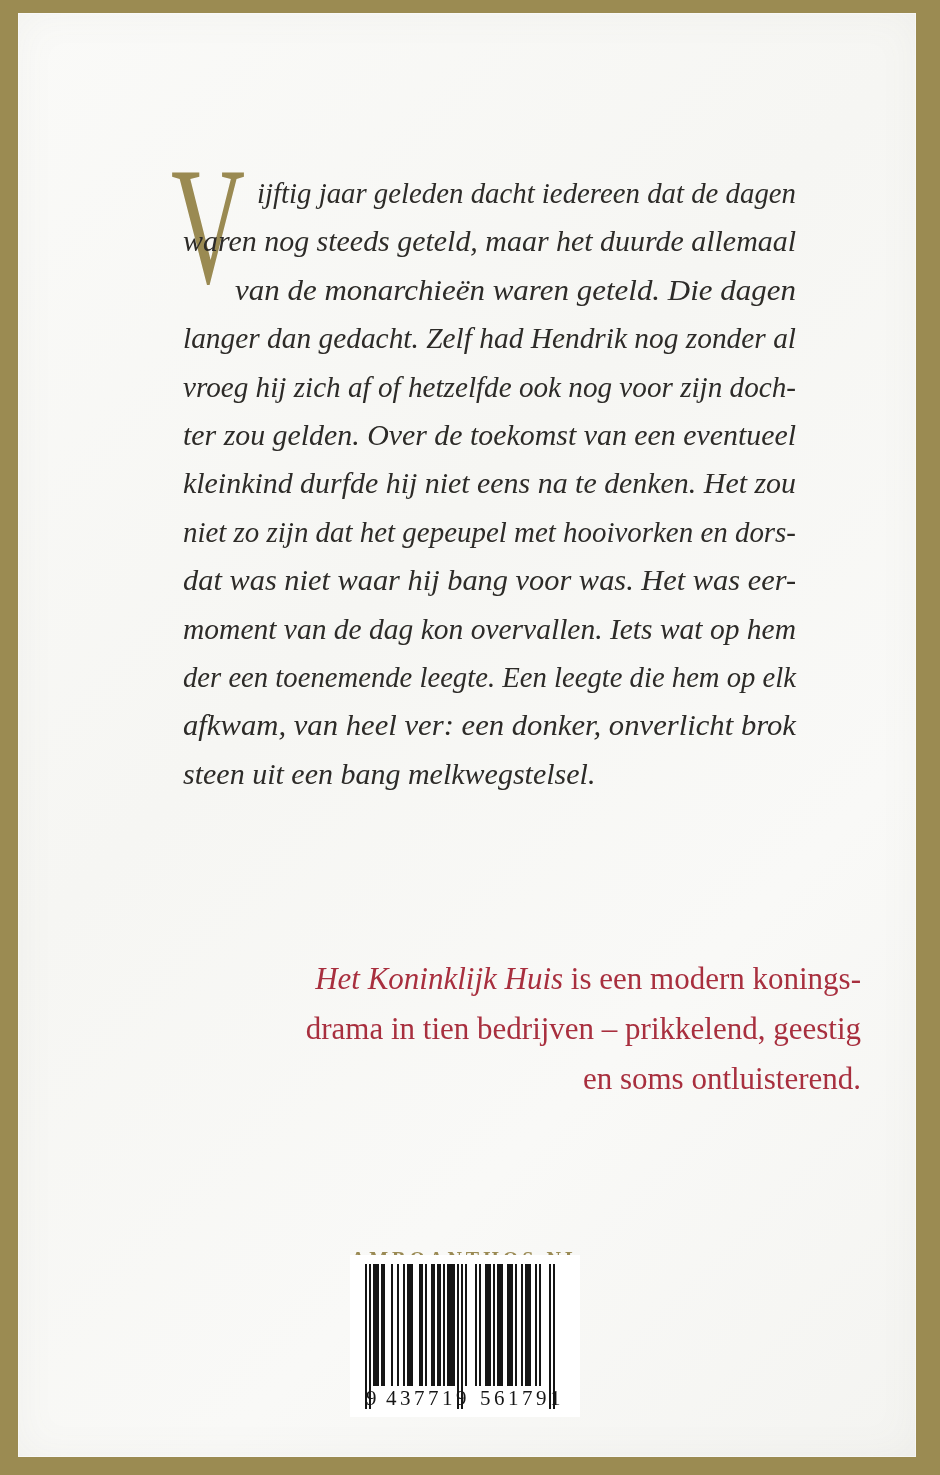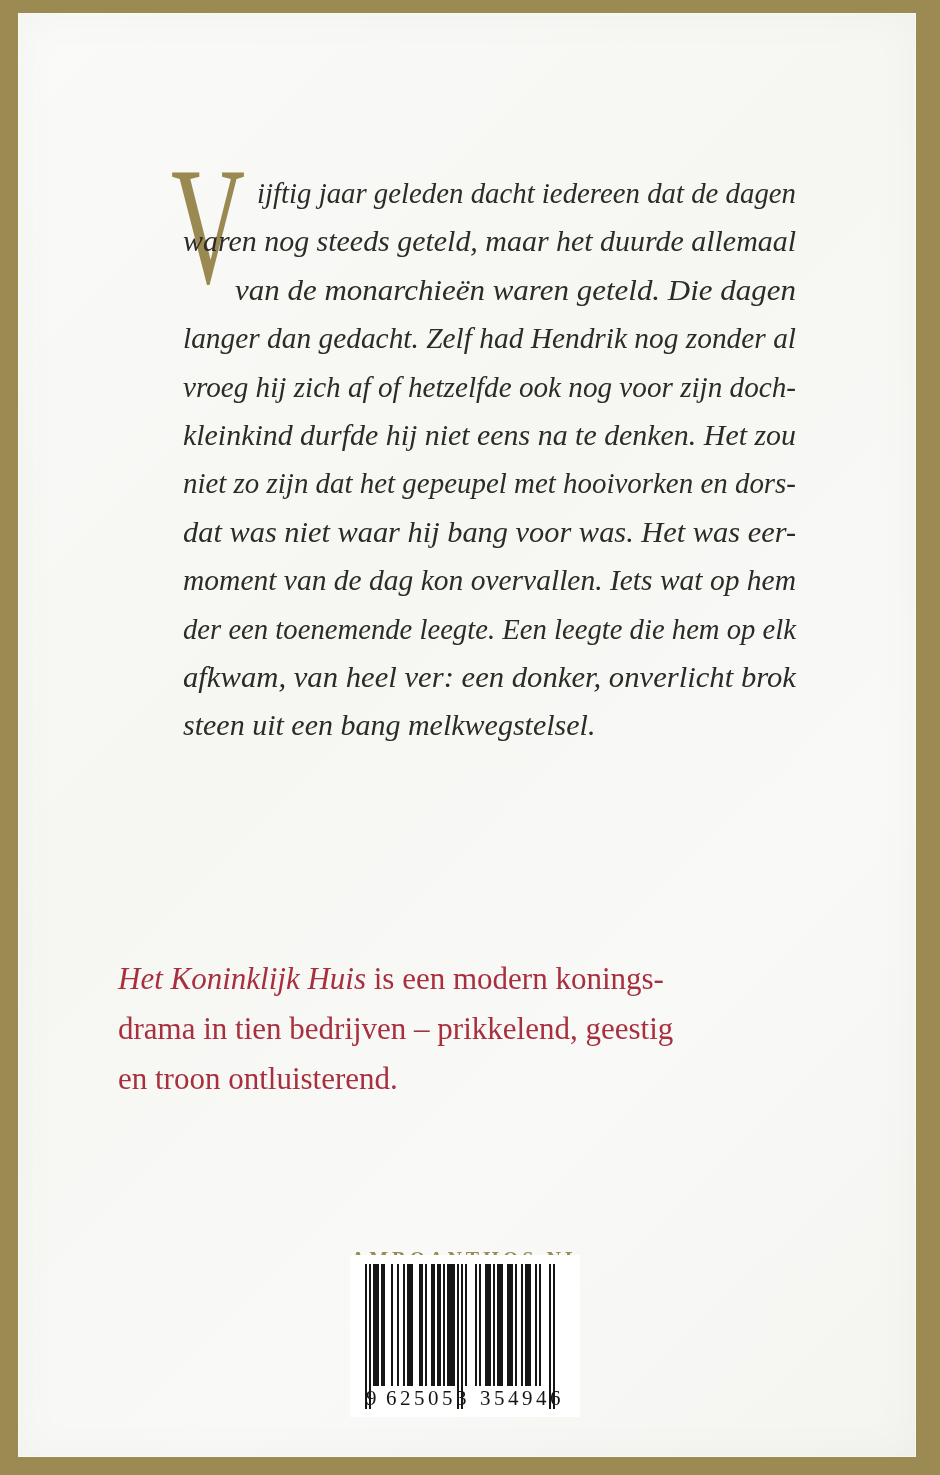--- a/index.html
+++ b/index.html
@@ -25,21 +25,21 @@
     font-style:italic;font-size:30px;
   }
   .blurb .line .fit{
     display:inline-block;transform-origin:0 50%;white-space:nowrap;
   }
   .dropcap-box{
     position:absolute;left:-12px;top:1px;width:76px;height:118px;
   }
   .tagline{
     position:absolute;left:100px;top:941px;width:743px;
-    text-align:left;font-size:31px;line-height:50px;
+    text-align:right;font-size:31px;line-height:50px;
   }
   .tagline .t-italic{font-style:italic;}
   .publisher{
     position:absolute;left:0;top:1235px;width:897px;
     text-align:center;font-size:20px;letter-spacing:4px;
     font-weight:bold;
   }
   .barcode-box{
     position:absolute;left:332px;top:1242px;width:230px;height:162px;
     background:#ffffff;
@@ -72,36 +72,37 @@
         <svg width="76" height="118" viewBox="0 0 76 118">
           <text id="dropcap-text" x="0" y="112" font-family="Liberation Serif, serif" font-size="168" fill="#9a8a52" textLength="74" lengthAdjust="spacingAndGlyphs">V</text>
         </svg>
       </div>
       <div id="blurb-lines">
           <div class="line" style="padding-left: 74px; text-align: right;"><span class="fit" style="transform: scaleX(0.960356);">ijftig jaar geleden dacht iedereen dat de dagen</span></div>
           <div class="line"><span class="fit" style="transform: scaleX(0.997787);">waren nog steeds geteld, maar het duurde allemaal</span></div>
           <div class="line" style="padding-left: 52px;"><span class="fit" style="transform: scaleX(1.03226);">van de monarchieën waren geteld. Die dagen</span></div>
           <div class="line"><span class="fit" style="transform: scaleX(0.979576);">langer dan gedacht. Zelf had Hendrik nog zonder al</span></div>
           <div class="line"><span class="fit" style="transform: scaleX(0.972317);">vroeg hij zich af of hetzelfde ook nog voor zijn doch-</span></div>
+          <div class="line"><span class="fit" style="transform: scaleX(0.995787);">ter zou gelden. Over de toekomst van een eventueel</span></div>
           <div class="line"><span class="fit" style="transform: scaleX(0.997027);">kleinkind durfde hij niet eens na te denken. Het zou</span></div>
           <div class="line"><span class="fit" style="transform: scaleX(0.964287);">niet zo zijn dat het gepeupel met hooivorken en dors-</span></div>
           <div class="line"><span class="fit" style="transform: scaleX(1.01283);">dat was niet waar hij bang voor was. Het was eer-</span></div>
           <div class="line"><span class="fit" style="transform: scaleX(0.983653);">moment van de dag kon overvallen. Iets wat op hem</span></div>
           <div class="line"><span class="fit" style="transform: scaleX(0.955782);">der een toenemende leegte. Een leegte die hem op elk</span></div>
           <div class="line"><span class="fit" style="transform: scaleX(1.02247);">afkwam, van heel ver: een donker, onverlicht brok</span></div>
           <div class="line"><span class="fit">steen uit een bang melkwegstelsel.</span></div>
         </div>
     </div>
 
     <div class="tagline" style="color:#a82f3e;">
       <div class="tg-line">
         <span class="t-italic">Het Koninklijk Huis</span><span> is een modern konings-</span>
       </div>
       <div class="tg-line">drama in tien bedrijven – prikkelend, geestig</div>
-      <div class="tg-line">en troon ontluisterend.</div>
+      <div class="tg-line">en soms ontluisterend.</div>
     </div>
 
     <div class="publisher" style="color:#9a8a54;">AMBOANTHOS.NL</div>
 
     <div class="barcode-box">
       <div class="bars" id="bars">
           <div class="m tall" style="left: 0px;"></div>
           <div class="m tall" style="left: 4px;"></div>
           <div class="m norm" style="left: 8px;"></div>
           <div class="m norm" style="left: 10px;"></div>
@@ -146,19 +147,19 @@
           <div class="m norm" style="left: 160px;"></div>
           <div class="m norm" style="left: 162px;"></div>
           <div class="m norm" style="left: 164px;"></div>
           <div class="m norm" style="left: 170px;"></div>
           <div class="m norm" style="left: 174px;"></div>
           <div class="m tall" style="left: 184px;"></div>
           <div class="m tall" style="left: 188px;"></div>
         </div>
       <div class="bc-digits">
         <span class="bc-d0">9</span>
-        <span class="bc-g1">625053</span>
-        <span class="bc-g2">354946</span>
+        <span class="bc-g1">437719</span>
+        <span class="bc-g2">561791</span>
       </div>
     </div>
 
   </div>
 </div>
 
 </body></html>

